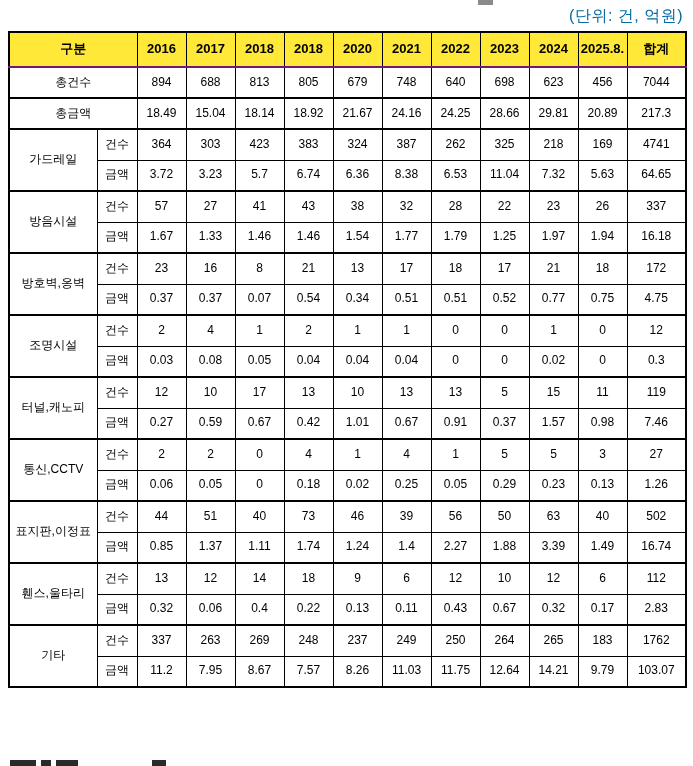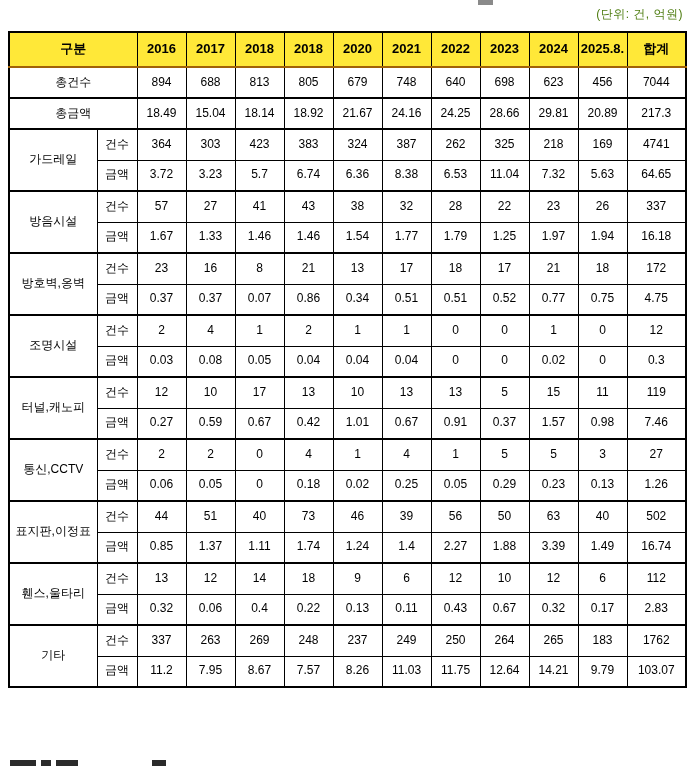--- a/index.html
+++ b/index.html
@@ -5,21 +5,21 @@
   * { margin: 0; padding: 0; box-sizing: border-box; }
   html, body { background: #ffffff; }
   body {
     width: 693px; height: 766px;
     position: relative; overflow: hidden;
     font-family: "Liberation Sans", "DejaVu Sans", sans-serif;
     color: #000;
   }
   .unit-note {
     position: absolute; top: 6px; right: 10px;
-    font-size: 12px; letter-spacing: 0.5px; color: #4d7c0f;
+    font-size: 16px; letter-spacing: 0.5px; color: #0369a1;
   }
   .top-fragment {
     position: absolute; top: 0; left: 478px;
     width: 15px; height: 5px; background: #8a8a8a;
   }
   table.stats {
     position: absolute; left: 8px; top: 31px;
     width: 677px;
     border-collapse: collapse; table-layout: fixed;
     border: 2px solid #000;
@@ -27,21 +27,21 @@
   table.stats th, table.stats td {
     border: 1px solid #000;
     text-align: center; vertical-align: middle;
     font-size: 12px; line-height: 1.15;
     padding: 1px 1px; overflow: hidden;
   }
   table.stats thead th {
     background: #FFE838;
     font-weight: bold; font-size: 13px;
     height: 35px;
-    border-bottom: 2px solid #a16207;
+    border-bottom: 2px solid #701a75;
   }
   table.stats tbody td { height: 31px; }
   table.stats tbody tr.group-start td { border-top: 2px solid #000; }
   td.row-label, td.cat-label { font-size: 12px; }
   td.sub-label { font-size: 12px; }
   .bottom-cutoff {
     position: absolute; left: 8px; bottom: 0;
     width: 400px; height: 7px; overflow: hidden;
   }
   .bottom-cutoff .m {
@@ -193,21 +193,21 @@
           <td>17</td>
           <td>21</td>
           <td>18</td>
           <td>172</td>
         </tr>
         <tr>
           <td class="sub-label">금액</td>
           <td>0.37</td>
           <td>0.37</td>
           <td>0.07</td>
-          <td>0.86</td>
+          <td>0.54</td>
           <td>0.34</td>
           <td>0.51</td>
           <td>0.51</td>
           <td>0.52</td>
           <td>0.77</td>
           <td>0.75</td>
           <td>4.75</td>
         </tr>
         <tr class="group-start">
           <td class="cat-label" rowspan="2">조명시설</td>

